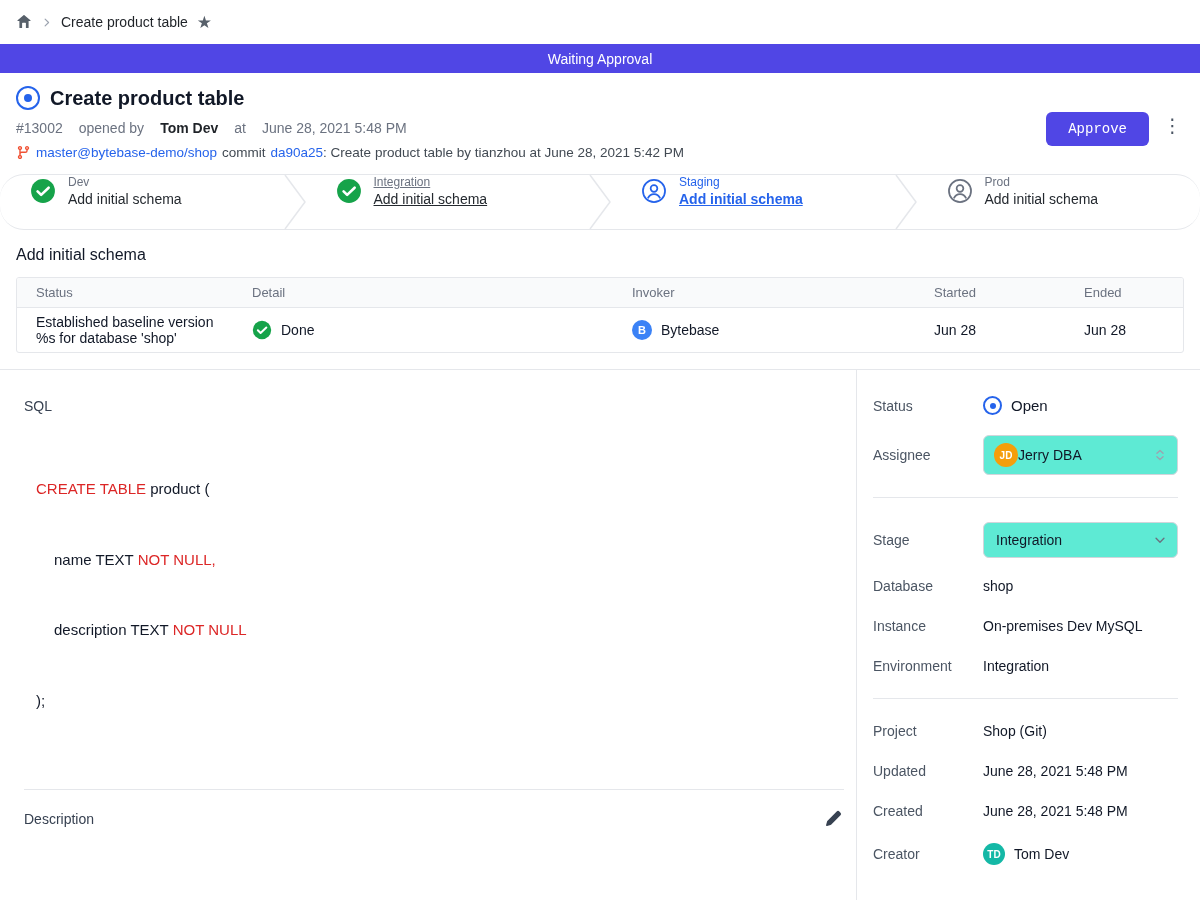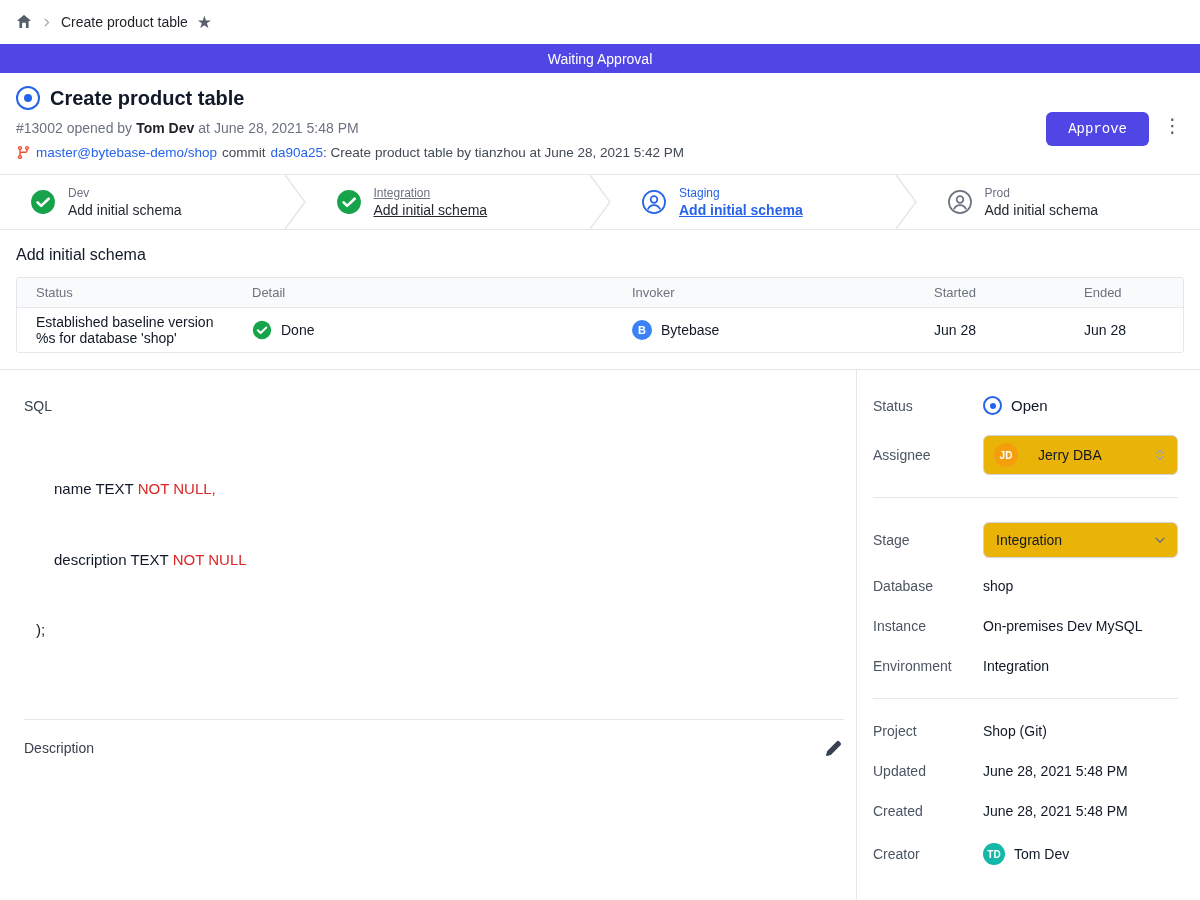--- a/index.html
+++ b/index.html
@@ -23,33 +23,33 @@
 
   
   .header{flex:none;display:flex;justify-content:space-between;padding:13px 16px 14px;}
   .title-row{display:flex;align-items:center;gap:10px;}
   .open-ic{width:20px;height:20px;border:2px solid var(--link,#2563eb);border-radius:50%;
     display:inline-flex;align-items:center;justify-content:center;flex:none;}
   .open-ic::after{content:"";width:8px;height:8px;border-radius:50%;background:var(--link,#2563eb);}
   .open-ic.sm{width:15px;height:15px;}
   .open-ic.sm::after{width:6px;height:6px;}
   h1.issue-title{font-size:20px;font-weight:700;margin:0;color:#111827;}
-  .meta-row{display:flex;gap:4px;margin-top:10px;font-size:14px;color:#6b7280;}
+  .meta-row{display:flex;gap:16px;margin-top:10px;font-size:14px;color:#6b7280;}
   .author{color:#1f2328;font-weight:600;}
   .commit-row{display:flex;align-items:center;gap:5px;margin-top:9px;font-size:13.5px;color:#424a53;}
   .nogap{display:inline;}
   .header-actions{display:flex;align-items:flex-start;gap:12px;padding-top:26px;}
   .approve-btn{background:var(--accent,#5046e5);color:#fff;border:none;border-radius:6px;
     font-size:14px;font-weight:500;padding:9px 22px;cursor:pointer;font-family:Liberation Mono, monospace;}
   .kebab{color:#4b5563;font-size:19px;line-height:1;cursor:pointer;padding:4px 2px;}
   .kebab::before{content:"\22EE";}
 
   
   .pipeline{flex:none;height:54px;border-top:1px solid #e5e7eb;border-bottom:1px solid #e5e7eb;
-    display:flex;align-items:center;}
+    display:flex;align-items:flex-start;border-radius:24px;}
   .stage{flex:1;display:flex;align-items:center;gap:12px;padding-left:30px;cursor:pointer;min-width:0;}
   .stage-ic{width:26px;height:26px;flex:none;display:inline-flex;}
   .stage-ic svg{width:26px;height:26px;}
   .person-blue{color:var(--link,#2563eb);}
   .person-gray{color:#6b7280;}
   .stage-name{font-size:12px;color:#6b7280;margin-bottom:2px;}
   .stage-task{font-size:14px;color:#24292f;}
   .u{text-decoration:underline;}
   .stage-cur .stage-name{color:var(--link,#2563eb);font-weight:500;}
   .stage-cur .stage-task{color:var(--link,#2563eb);font-weight:700;text-decoration:underline;}
@@ -82,22 +82,22 @@
   .desc-head{display:flex;align-items:center;justify-content:space-between;margin-top:18px;}
   .pencil-btn{background:none;border:none;cursor:pointer;color:#374151;display:inline-flex;padding:2px;}
 
   
   .main-right{width:344px;flex:none;border-left:1px solid #e5e7eb;padding:26px 22px 0 16px;box-sizing:border-box;}
   .srow{display:flex;align-items:center;margin-bottom:24px;}
   .slabel{width:110px;flex:none;color:#4b5563;font-size:14px;}
   .sval{font-size:14px;color:#111827;font-weight:500;display:flex;align-items:center;gap:9px;min-width:0;}
   .sval.lg{font-size:15px;}
   .side-div{border:0;border-top:1px solid #e5e7eb;margin:0 0 24px;}
-  .select-box{width:196px;box-sizing:border-box;border:1px solid #d1d5db;border-radius:6px;background:#eab308;
-    display:flex;align-items:center;gap:20px;padding:0 10px;cursor:pointer;}
+  .select-box{width:196px;box-sizing:border-box;border:1px solid #d1d5db;border-radius:6px;background:#5eead4;
+    display:flex;align-items:center;gap:0;padding:0 10px;cursor:pointer;}
   .select-box.h40{height:40px;}
   .select-box.h36{height:36px;padding-left:12px;}
   .select-caret{margin-left:auto;display:inline-flex;}
   .row-status{margin-bottom:20px;}
   .row-assignee{margin-bottom:22px;}
   .row-stage{margin-bottom:20px;}
 </style>
 </head>
 <body>
 
@@ -257,20 +257,21 @@
       </div>
     </div>
   </div>
 
   <div class="main">
 
     <div class="main-left">
       <div class="sql-label">SQL</div>
 
       <div class="sql-code">
+        <div class="sql-line"><span class="kw">CREATE TABLE</span><span> product (</span></div>
         <div class="sql-line ind"><span>name TEXT </span><span class="kw">NOT NULL,</span></div>
         <div class="sql-line ind"><span>description TEXT </span><span class="kw">NOT NULL</span></div>
         <div class="sql-line"><span>);</span></div>
       </div>
 
       <hr class="h-div">
 
       <div class="desc-head">
         <span class="desc-label">Description</span>
         <button class="pencil-btn">

